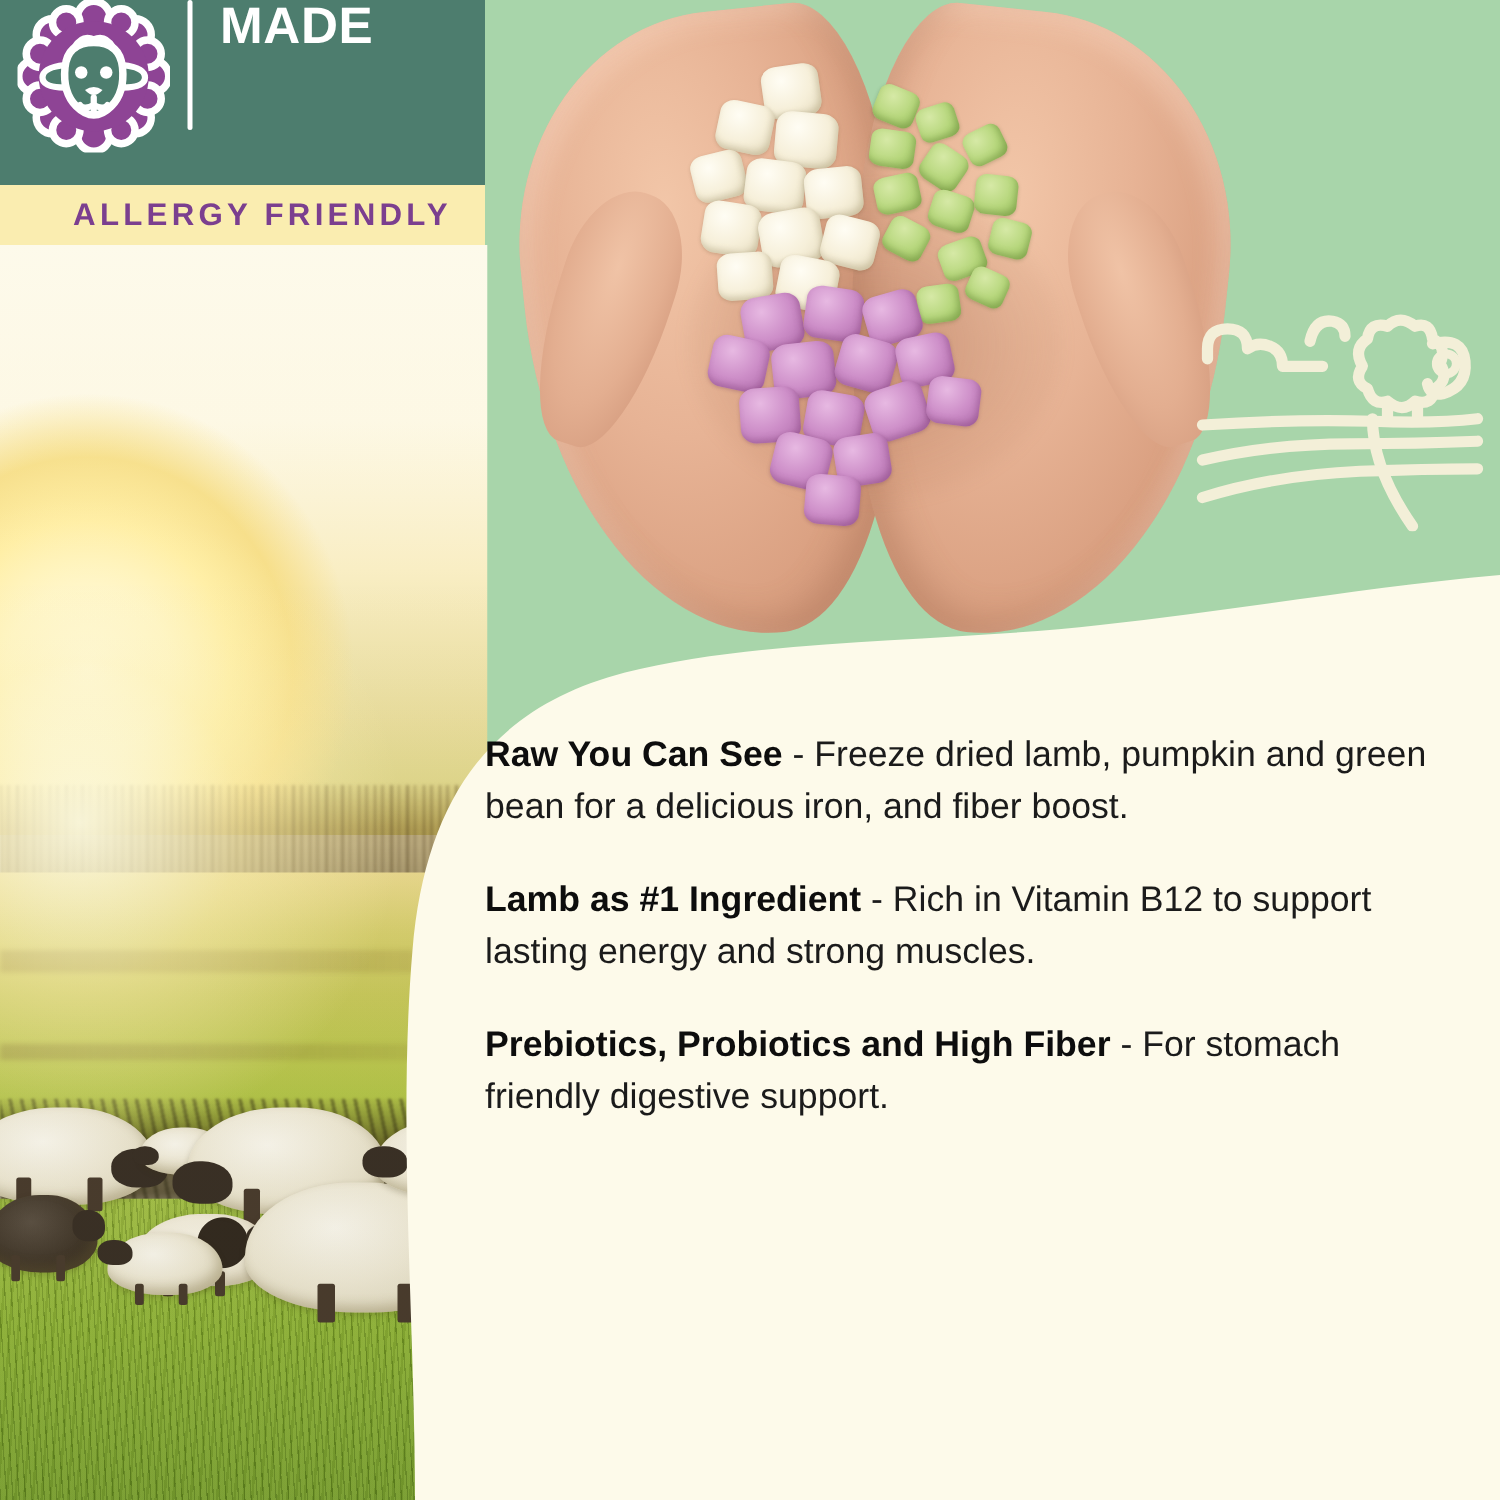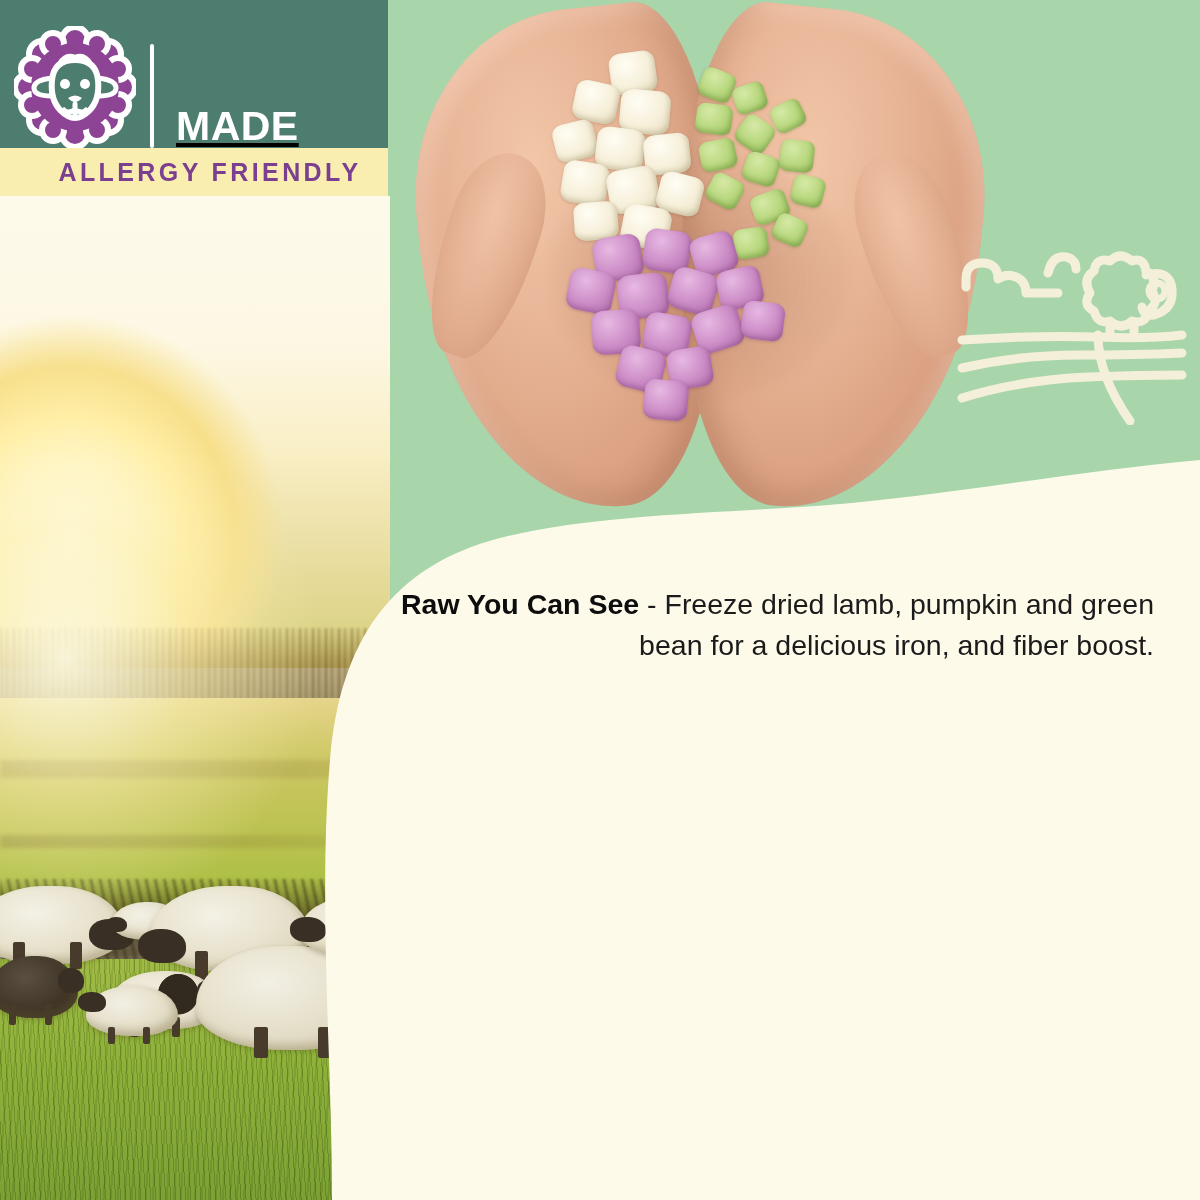--- a/index.html
+++ b/index.html
@@ -146,41 +146,41 @@
   
   .farm-icon { position:absolute; left:948px; top:235px; width:250px; height:190px; }
 
   
   .cream-panel { position:absolute; left:0; top:0; width:1200px; height:1200px; pointer-events:none; }
   .cream-panel svg { display:block; width:1200px; height:1200px; }
 
   
   .badge-header {
     position:absolute; left:0; top:0; width:388px; height:148px;
-    background:#4d7d6e; display:flex; align-items:flex-end;text-decoration:underline;
+    background:#4d7d6e; display:flex; align-items:flex-start;
   }
   .logo-wrap { width:150px; display:flex; align-items:center; justify-content:center; }
   .divider { width:4px; height:104px; background:#ffffff; border-radius:2px; margin-right:22px; }
   .made-text {
     color:#ffffff; font-weight:bold; font-size:41px; line-height:1.02;
     letter-spacing:.5px; font-family:"Liberation Sans", sans-serif;
   }
   .made-text div { white-space:nowrap; }
   .allergy-band {
     position:absolute; left:0; top:148px; width:388px; height:48px;
     background:#faedb0; display:flex; align-items:center; justify-content:center;padding-left:32px;
   }
   .allergy-band span {
     color:#7b3f8f; font-weight:bold; font-size:25px; letter-spacing:3.4px;
     font-family:"Liberation Sans", sans-serif;
   }
 
   
   .benefits {
-    position:absolute; left:388px; top:584px; width:766px;text-align:right;
+    position:absolute; left:388px; top:584px; width:766px;
   }
   .benefit { margin-bottom:34px; }
   .benefit:last-child { margin-bottom:0; }
   .benefit p {
     font-size:28.5px; line-height:1.44; color:#1b1b1b;
     font-family:"Liberation Sans", sans-serif;
   }
   .benefit .hd { font-weight:bold; color:#0d0d0d; }
 </style>
 </head>
@@ -382,15 +382,21 @@
   </div>
 
   <div class="allergy-band">
     <span>ALLERGY FRIENDLY</span>
   </div>
 
   <div class="benefits">
     <div class="benefit">
       <p><span class="hd">Raw You Can See</span><span> - Freeze dried lamb, pumpkin and green bean for a delicious iron, and fiber boost.</span></p>
     </div>
+    <div class="benefit">
+      <p><span class="hd">Lamb as #1 Ingredient</span><span> - Rich in Vitamin B12 to support lasting energy and strong muscles.</span></p>
+    </div>
+    <div class="benefit">
+      <p><span class="hd">Prebiotics, Probiotics and High Fiber</span><span> - For stomach friendly digestive support.</span></p>
+    </div>
   </div>
 
 </div>
 
 </body></html>

